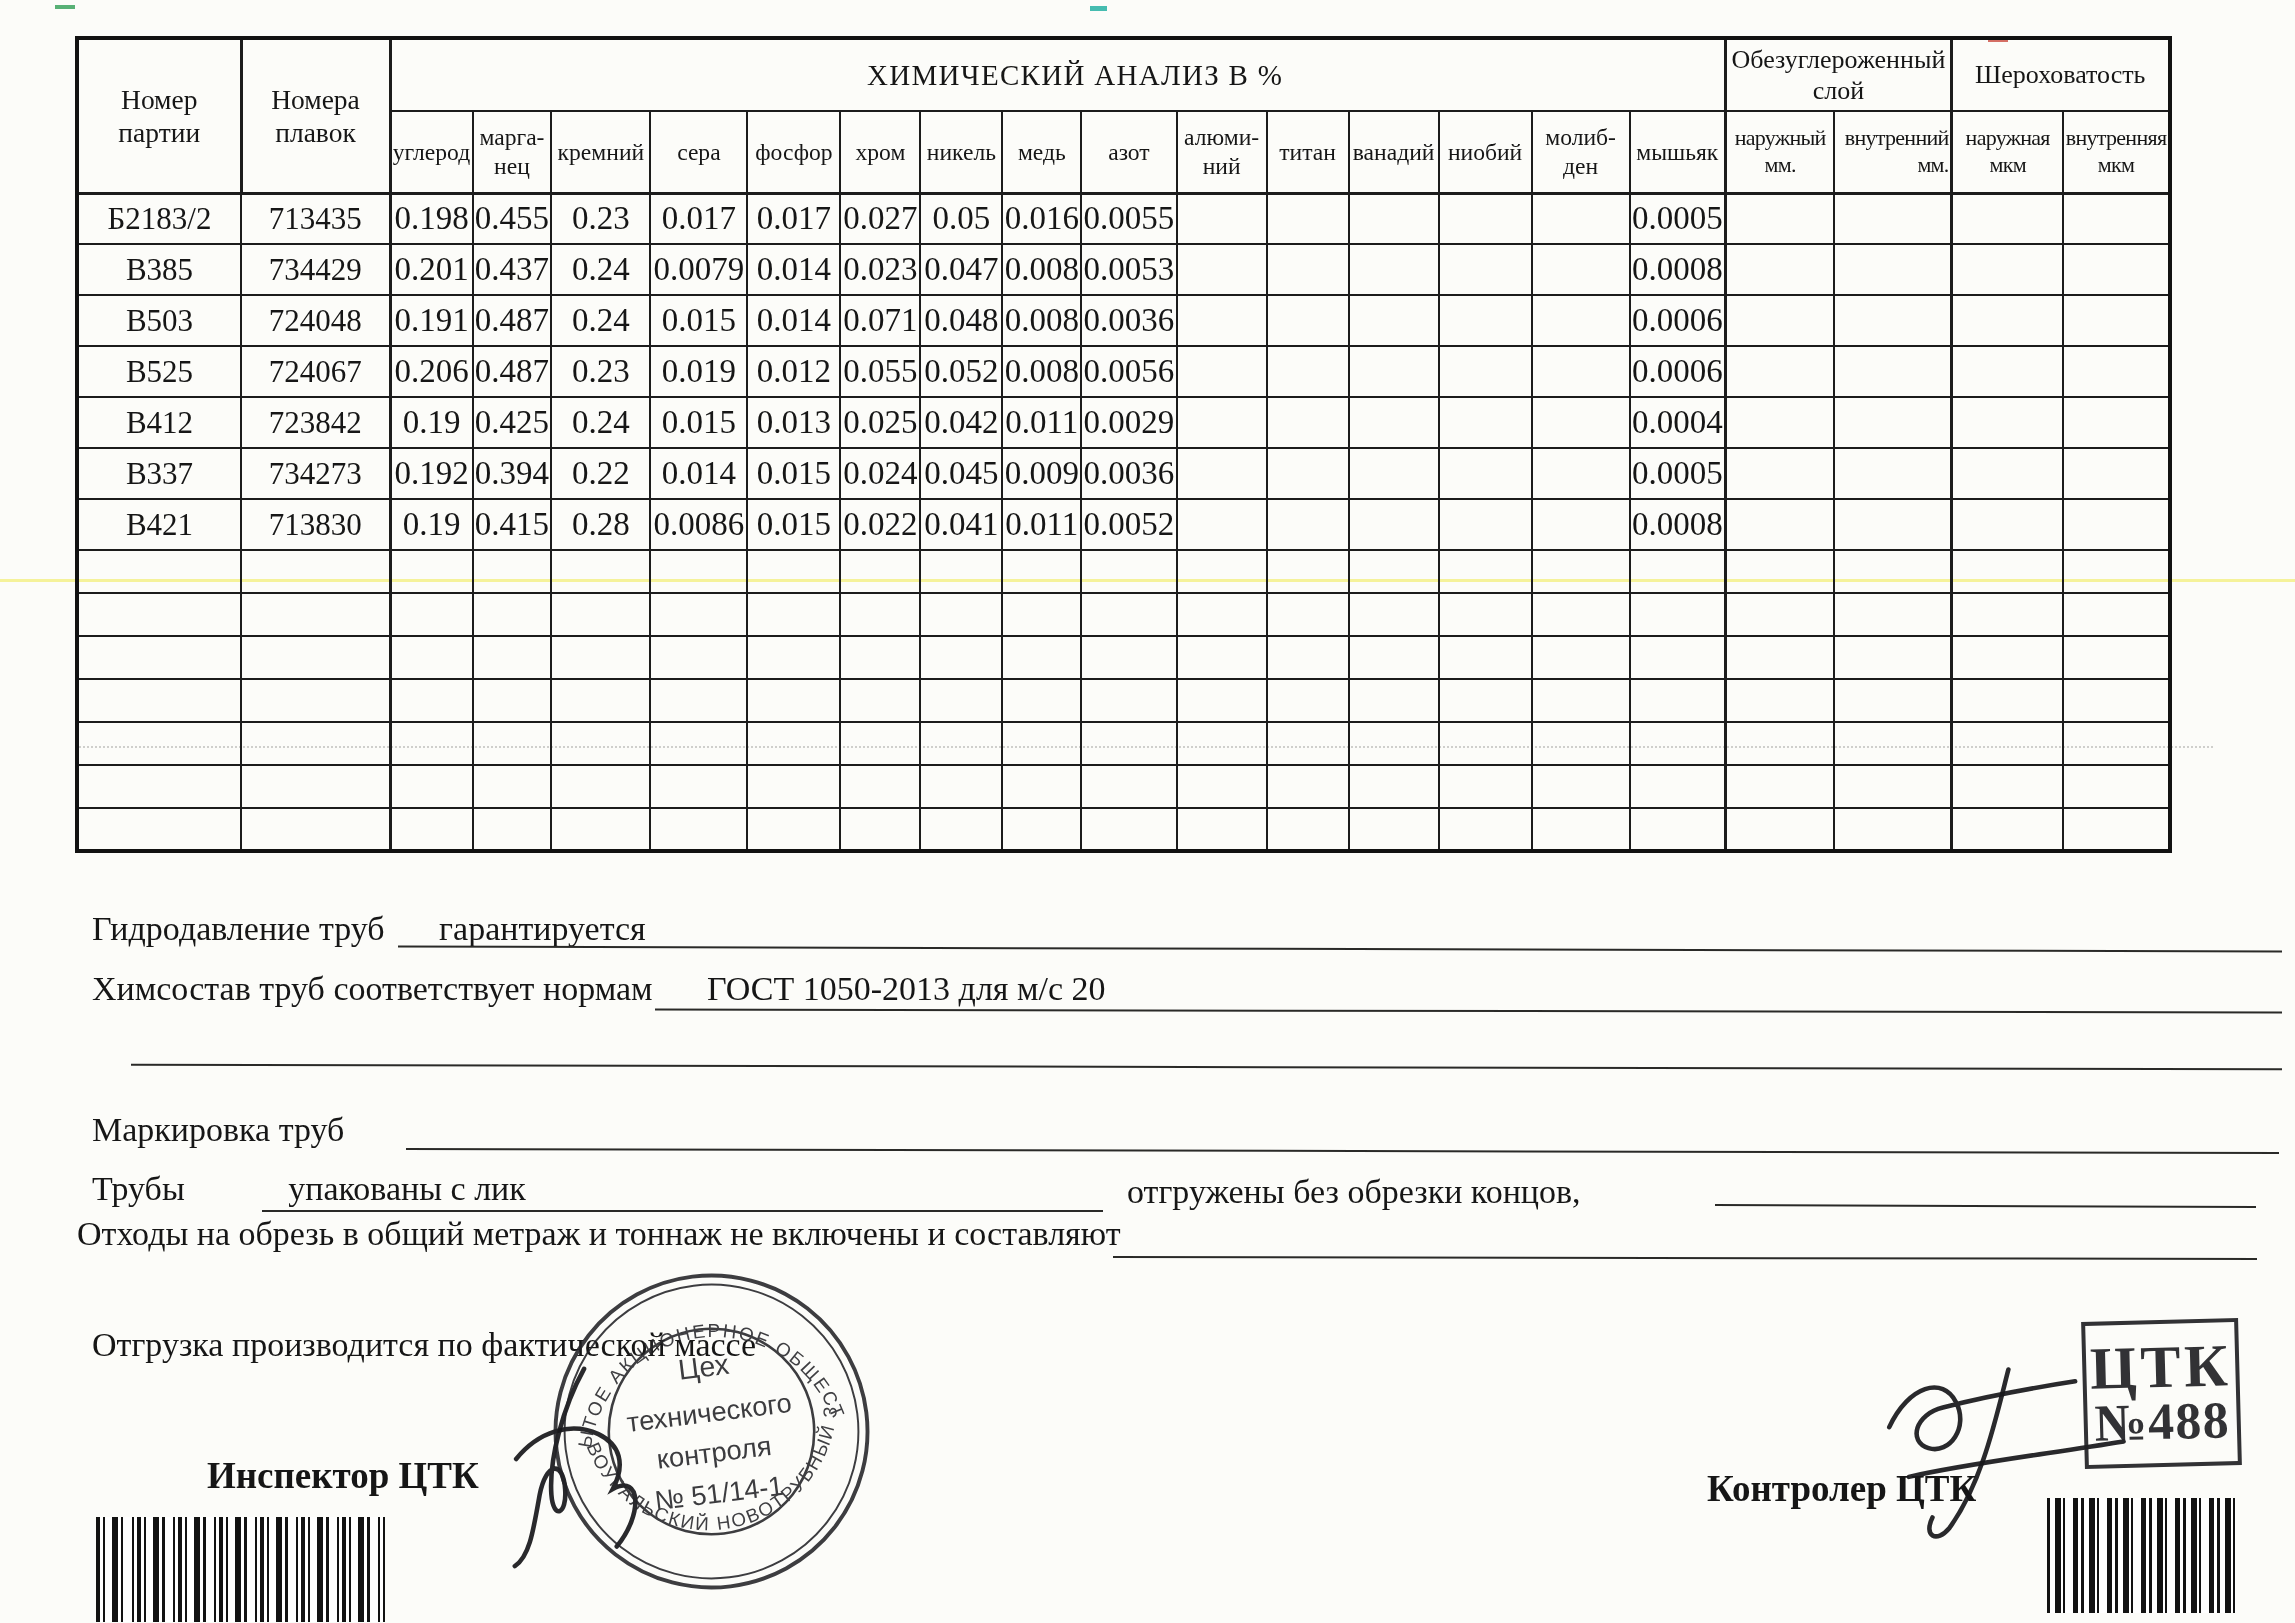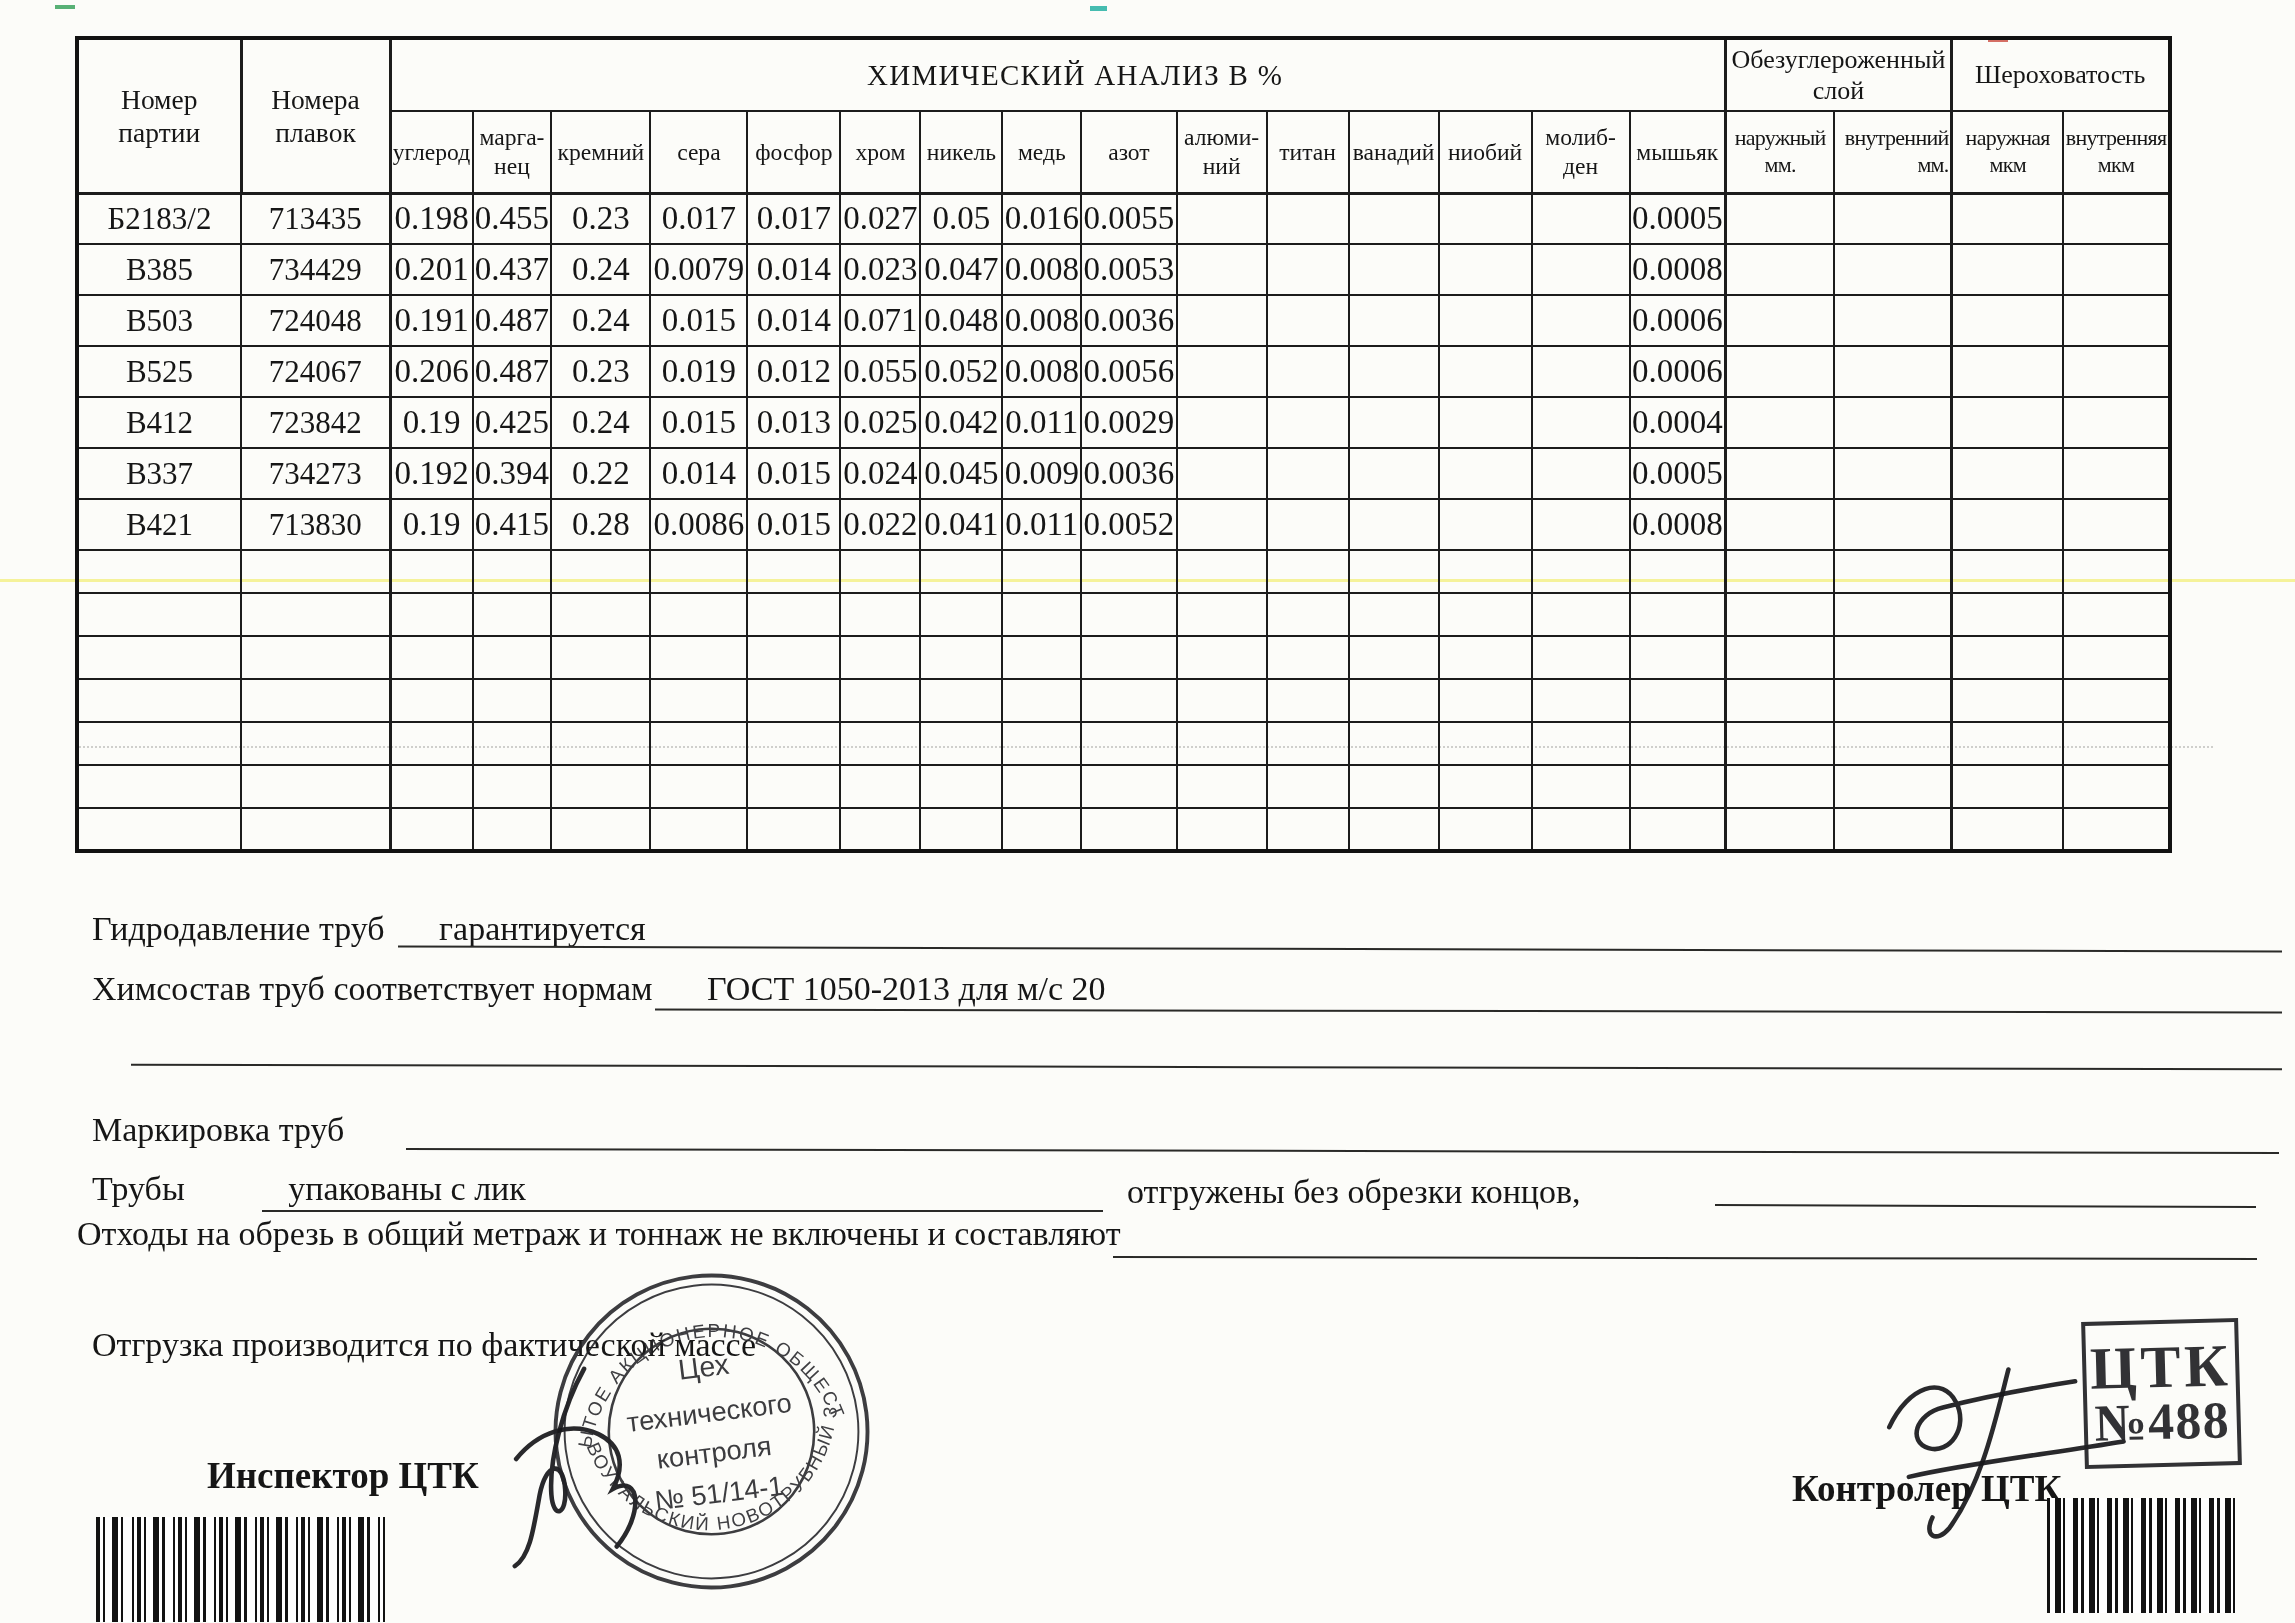--- a/index.html
+++ b/index.html
@@ -61,21 +61,21 @@
   .n-mark{left:92px;top:1111px;}
   .n-pipes{left:92px;top:1170px;}
   .n-pipes .val{margin-left:95px;}
   .n-ship{left:1127px;top:1173px;}
   .n-waste{left:77px;top:1215px;}
   .n-shipping{left:92px;top:1326px;}
 
   
   .sig-label{position:absolute;font-size:37px;font-weight:bold;white-space:nowrap;}
   .l-inspector{left:207px;top:1454px;}
-  .l-controller{left:1792px;top:1467px;}
+  .l-controller{left:1707px;top:1467px;}
 
   .svg-abs{position:absolute;}
   .sig{stroke:#17171a;stroke-width:7;fill:none;stroke-linecap:round;opacity:.92;}
 
   
   .stamp-round{left:549px;top:1269px;width:325px;height:325px;opacity:.88;
                transform:rotate(-7deg);}
   .ring-txt{font-family:"Liberation Sans",sans-serif;font-size:29px;letter-spacing:3px;fill:#26262a;}
   .center-txt{font-family:"Liberation Sans",sans-serif;fill:#222226;}
 

